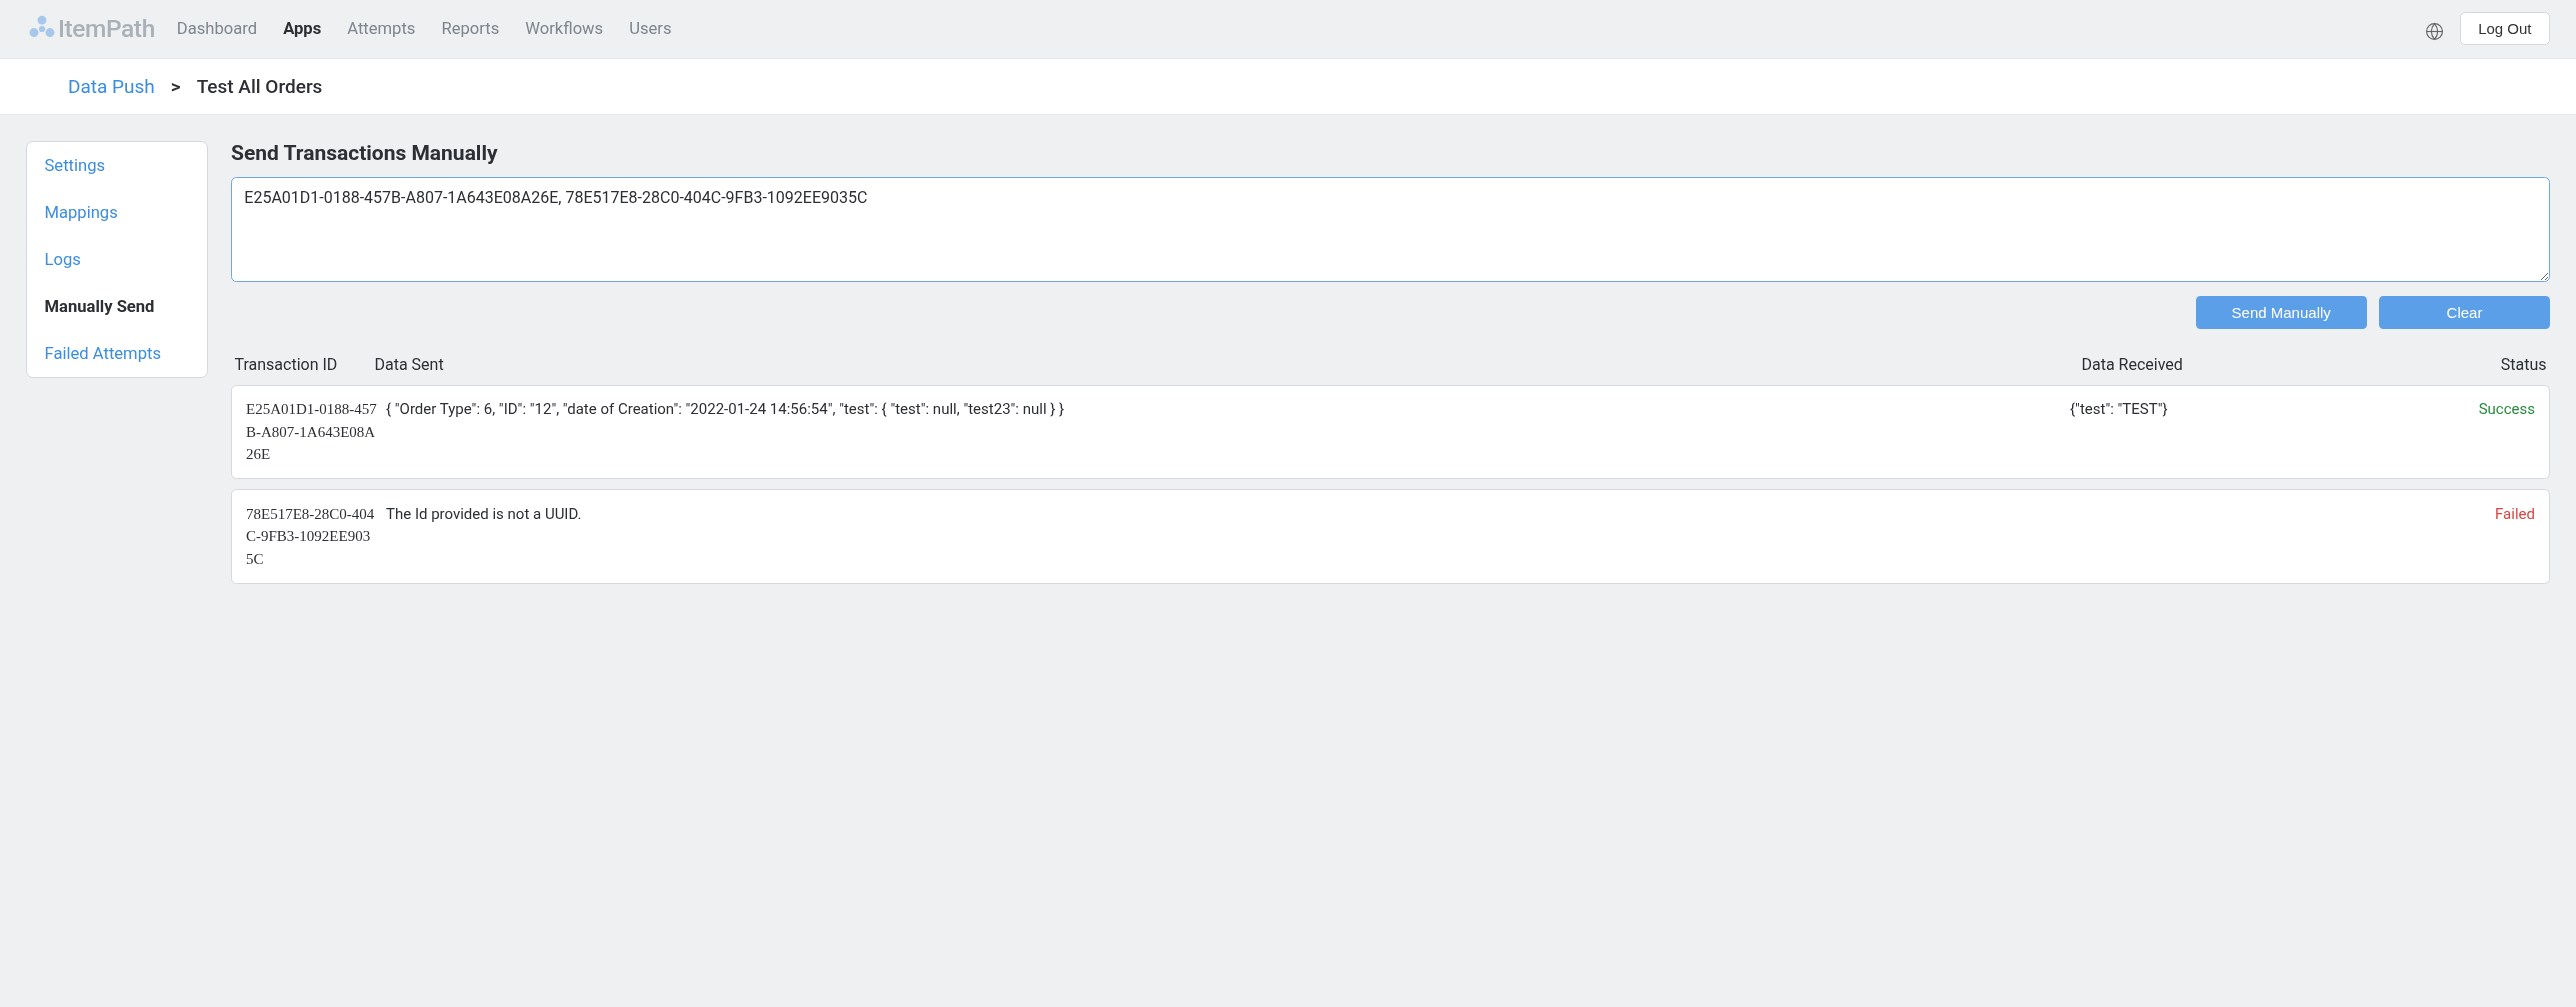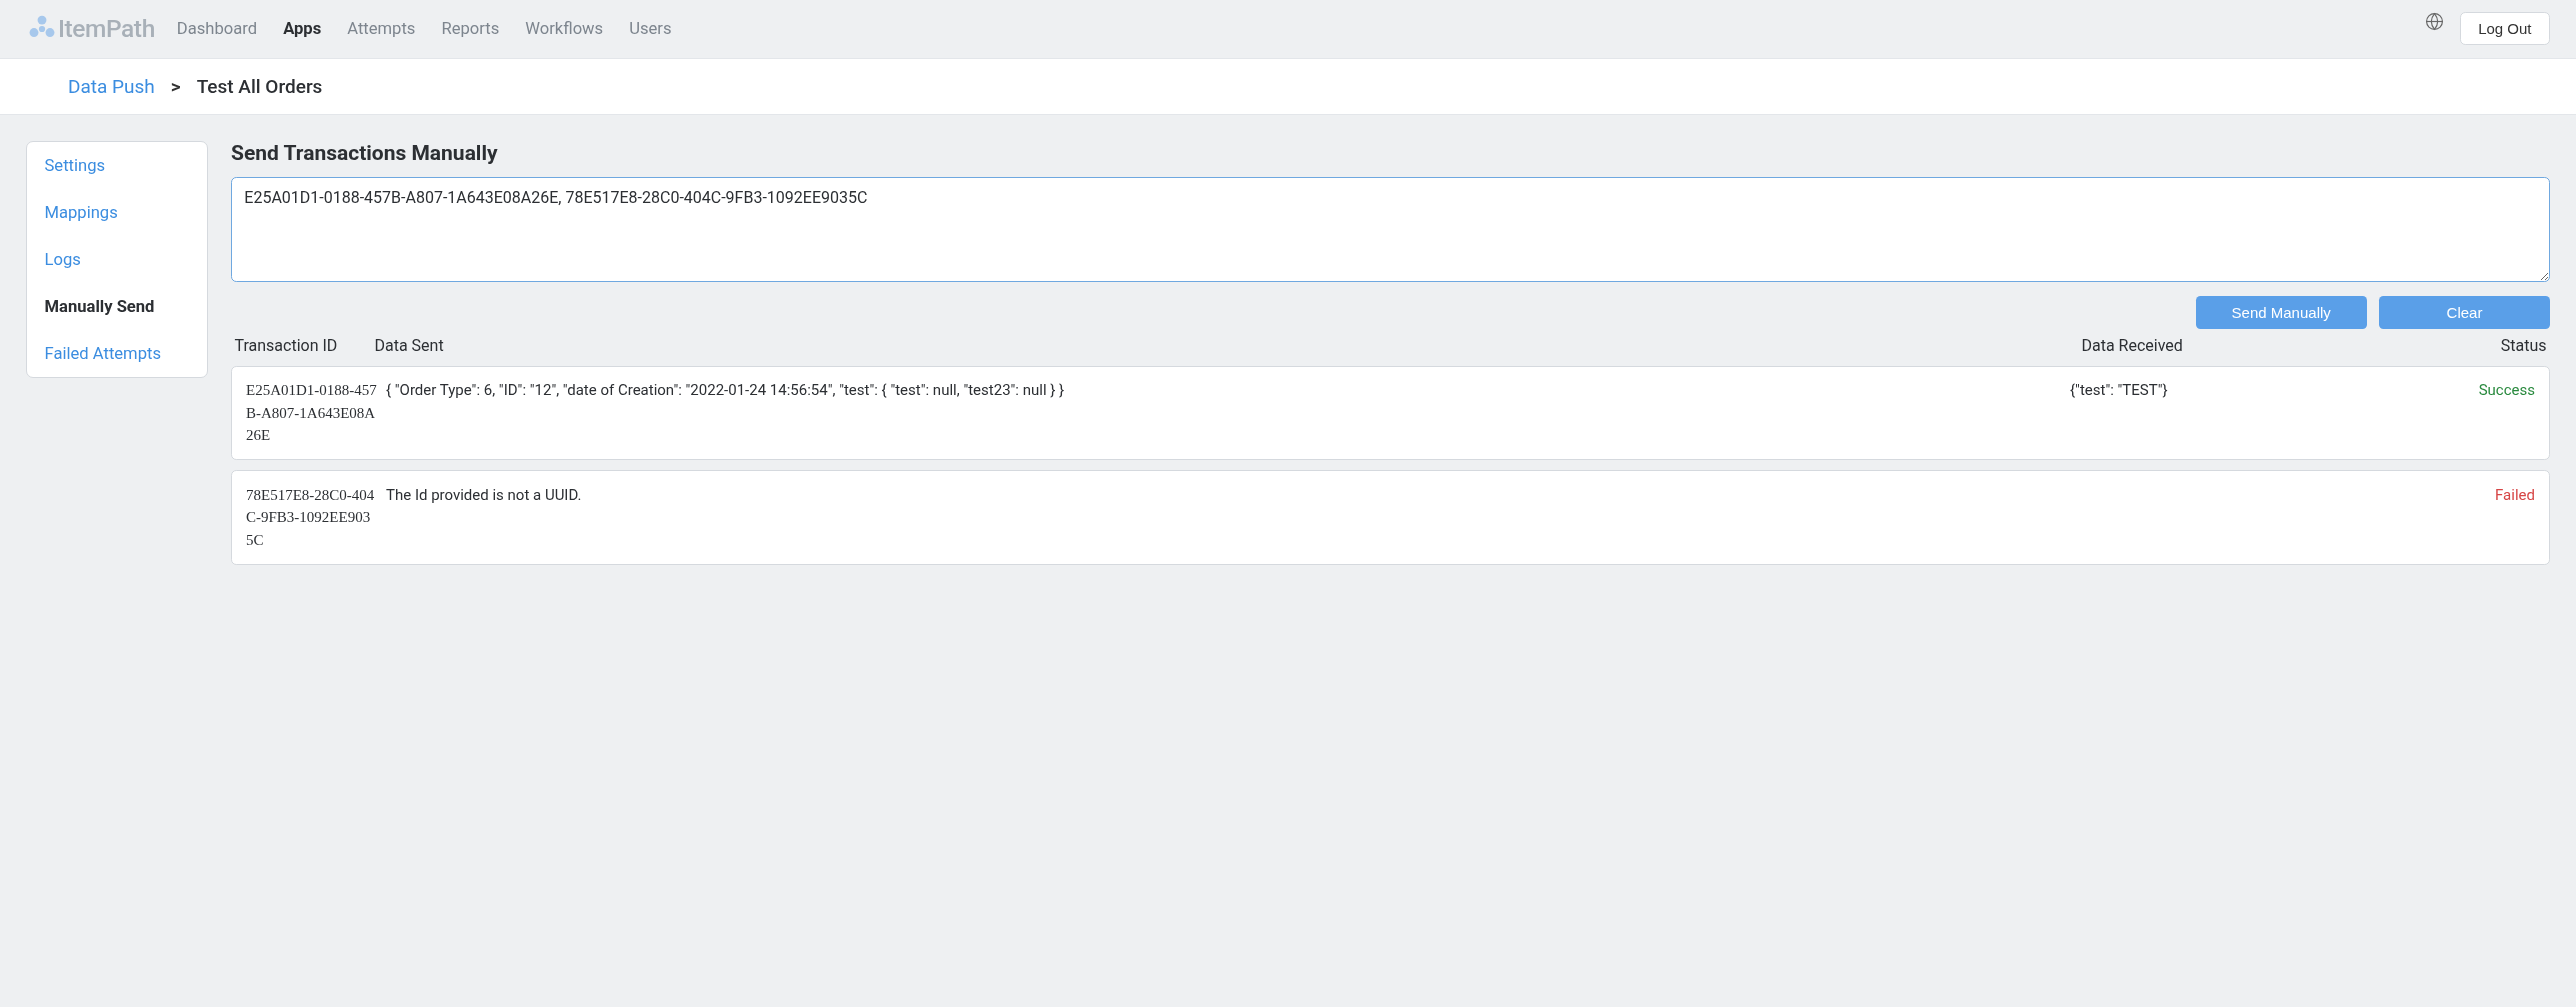--- a/index.html
+++ b/index.html
@@ -36,21 +36,21 @@
       font-size: 16.6px;
       color: #7d858e;
       cursor: pointer;
     }
     .nav-item.active {
       color: #2c2f33;
       font-weight: 700;
     }
     .header-right {
       display: flex;
-      align-items: flex-start;
+      align-items: flex-end;
       gap: 16px;
     }
     .globe-icon {
       color: #666;
     }
     .logout-btn {
       background: #fff;
       border: 0.9px solid #d5d9de;
       border-radius: 5.3px;
       padding: 7px 17.5px;
@@ -138,21 +138,21 @@
       border: none;
       border-radius: 4.4px;
       padding: 8px 0;
       min-width: 171px;
       font-size: 15px;
       cursor: pointer;
       text-align: center;
     }
     .table-header {
       display: flex;
-      margin-top: 7px;
+      margin-top: 26px;
       font-size: 16px;
       color: #2c2f33;
       padding: 0 3.5px 7px 3.5px;
     }
     .col-txid { width: 140px; flex-shrink: 0; }
     .col-datasent { flex: 1; min-width: 368px; }
     .col-datarecv { width: 377px; flex-shrink: 0; }
     .col-status { width: 88px; flex-shrink: 0; text-align: right; }
     .table-row {
       display: flex;

